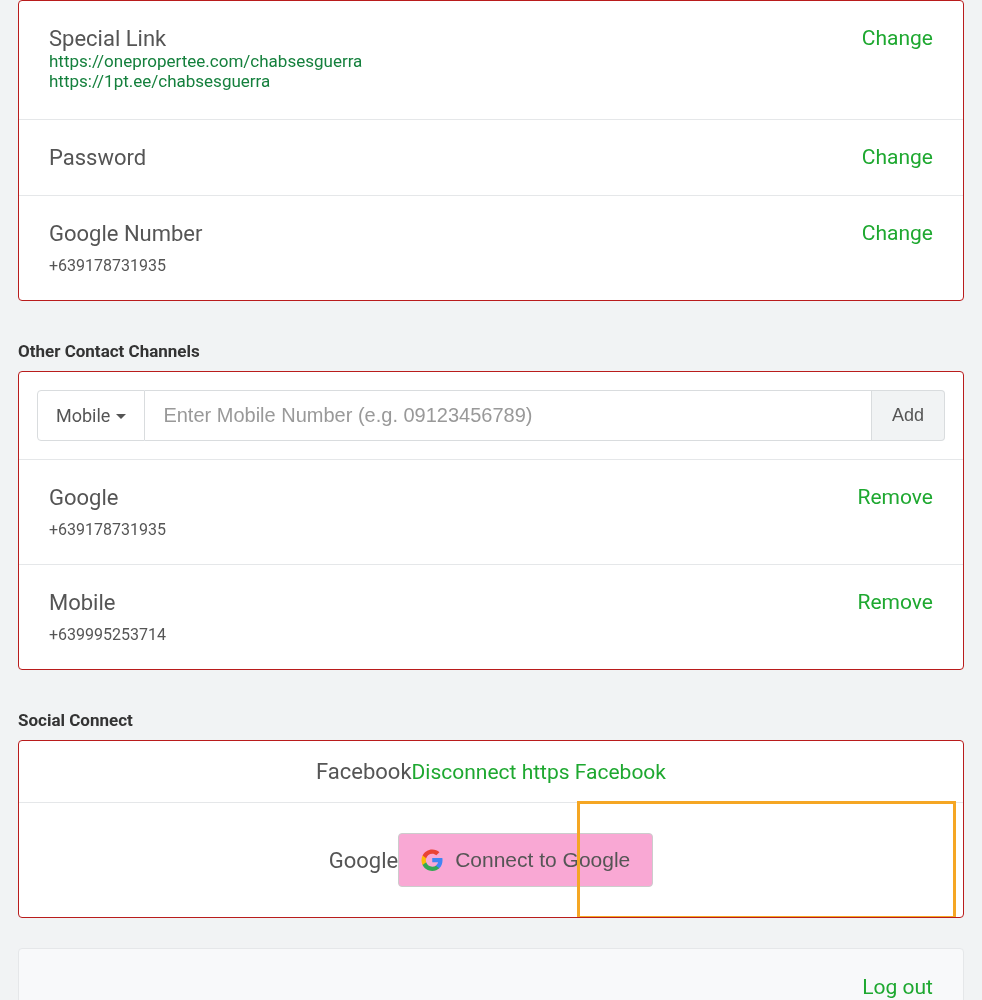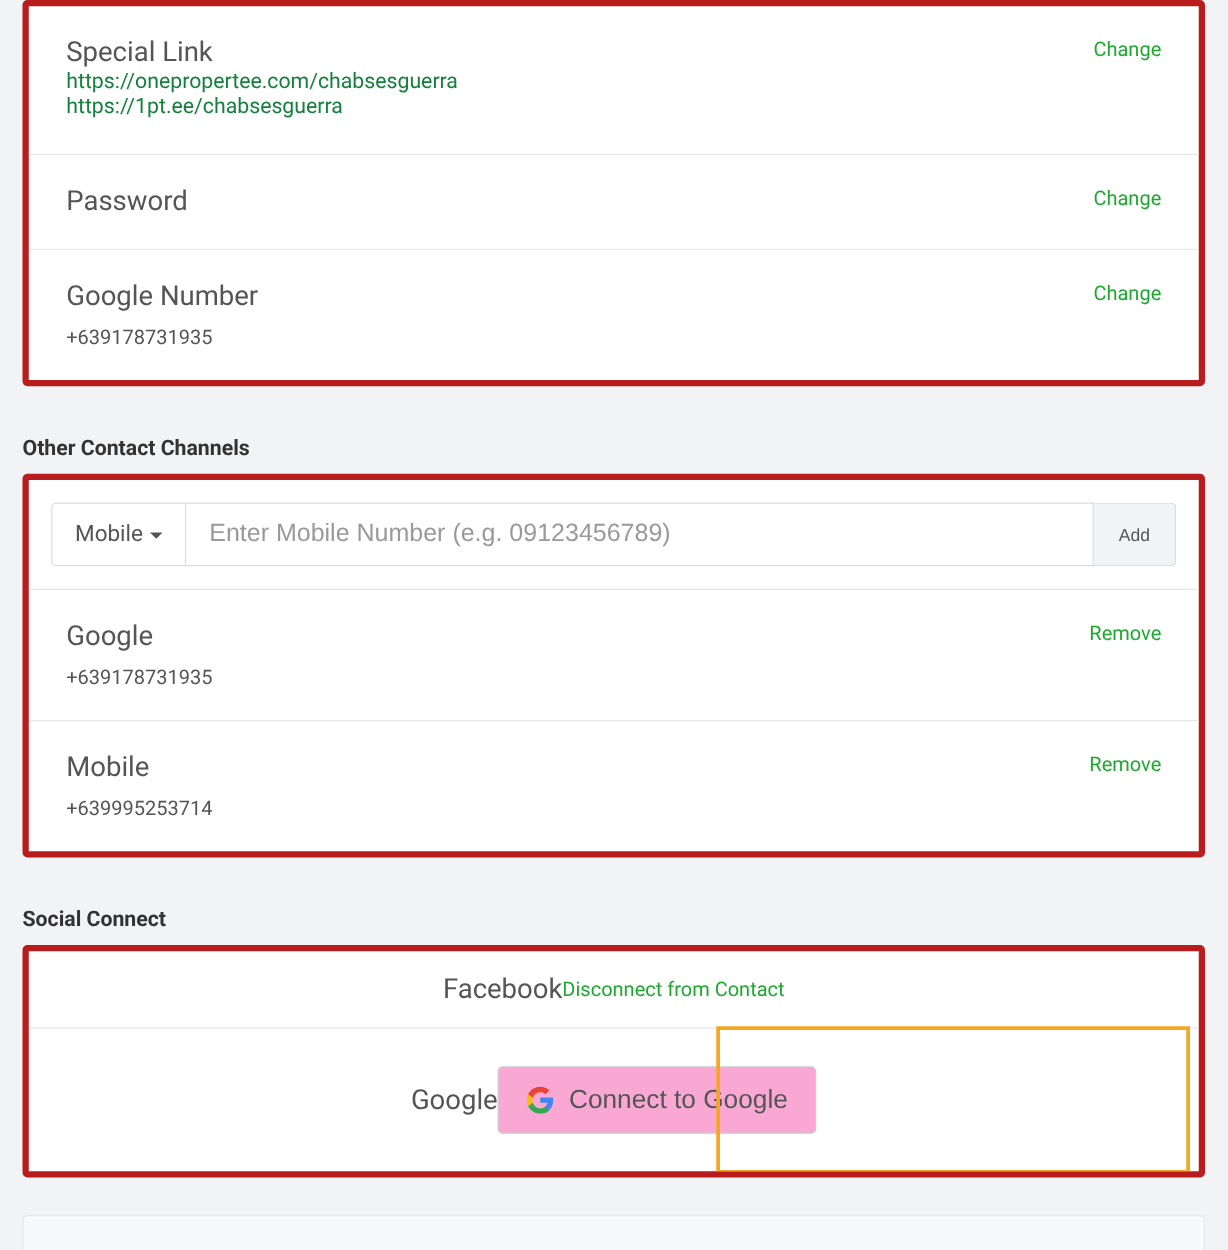--- a/index.html
+++ b/index.html
@@ -9,21 +9,21 @@
       color: #444;
       width: 982px;
       height: 1000px;
       overflow: hidden;
     }
     .container {
       padding: 0 18px;
     }
     .card {
       background: #fff;
-      border: 5px solid #b91c1c;
+      border: 1px solid #b91c1c;
       border-radius: 4px;
       overflow: hidden;
     }
     .row {
       display: flex;
       justify-content: space-between;
       align-items: flex-start;
       padding: 25px 30px 25px 30px;
       border-bottom: 1px solid #e5e7e9;
     }
@@ -40,21 +40,21 @@
       margin-top: 10px;
     }
     .link-green {
       color: #15803d;
       font-size: 17px;
       display: block;
       text-decoration: none;
     }
     .action-link {
       color: #1ea830;
-      font-size: 16px;
+      font-size: 21px;
       cursor: pointer;
     }
     .section-title {
       font-size: 17px;
       font-weight: 700;
       color: #333;
       margin: 40px 0 10px 0;
     }
     .add-row {
       display: flex;
@@ -90,21 +90,21 @@
       color: #333;
       outline: none;
     }
     .text-input::placeholder { color: #999; }
     .add-btn {
       background: #f1f3f4;
       border: 1px solid #d9dcde;
       border-left: none;
       border-radius: 0 4px 4px 0;
       padding: 0 20px;
-      font-size: 14px;
+      font-size: 18px;
       color: #555;
       cursor: pointer;
     }
     .social-row {
       display: flex;
       justify-content: center;
       align-items: center;
       padding: 18px 30px;
       border-bottom: 1px solid #e5e7e9;
       position: relative;
@@ -214,21 +214,21 @@
     </div>
 
   </div>
 
   <div class="section-title">Social Connect</div>
 
   <div class="card">
 
     <div class="social-row">
       <div class="row-title">Facebook</div>
-      <span class="action-link">Disconnect from Contact</span>
+      <span class="action-link">Disconnect https Facebook</span>
     </div>
 
     <div class="social-row google-row">
       <div class="row-title">Google</div>
       <button class="google-btn">
         <svg class="google-icon" viewBox="0 0 46 46" xmlns="http://www.w3.org/2000/svg">
           <path fill="#4285F4" d="M45 23.5c0-1.6-.1-3.2-.4-4.7H23.5v8.9h12.1c-.5 2.8-2.1 5.2-4.5 6.8v5.6h7.2C42.6 36.2 45 30.4 45 23.5z"></path>
           <path fill="#34A853" d="M23.5 46c6.1 0 11.2-2 14.9-5.5l-7.2-5.6c-2 1.4-4.6 2.2-7.7 2.2-5.9 0-10.9-4-12.7-9.3H3.3v5.8C7 41 14.6 46 23.5 46z"></path>
           <path fill="#FBBC05" d="M10.8 27.8c-.5-1.4-.7-2.9-.7-4.3 0-1.5.3-3 .7-4.3v-5.8H3.3C1.8 16.4 1 19.9 1 23.5s.8 7.1 2.3 10.1l7.5-5.8z"></path>
           <path fill="#EA4335" d="M23.5 9.9c3.3 0 6.3 1.1 8.6 3.4l6.4-6.4C34.6 3 29.5 1 23.5 1 14.6 1 7 6 3.3 13.4l7.5 5.8c1.8-5.3 6.8-9.3 12.7-9.3z"></path>

